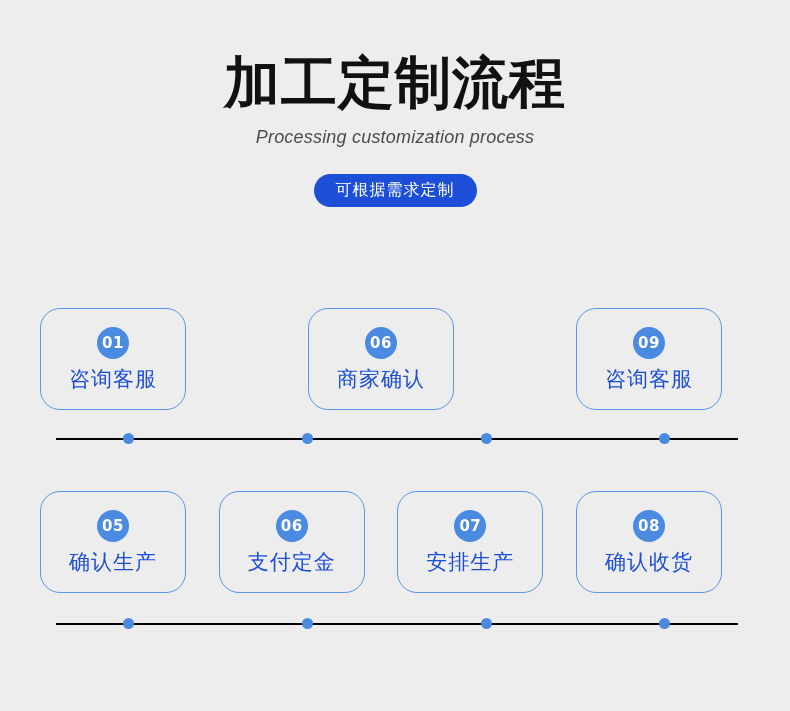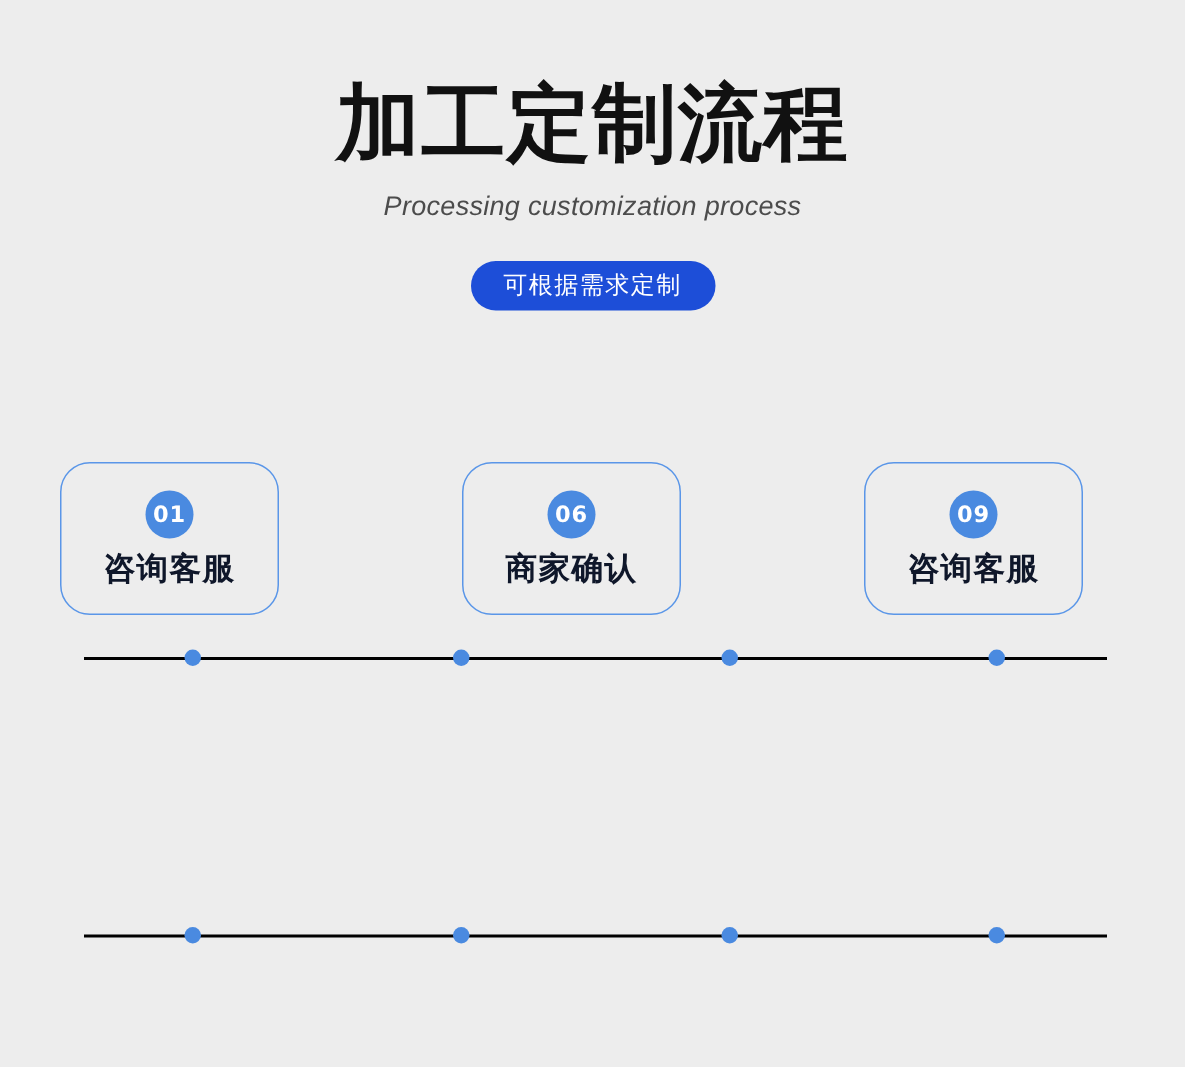--- a/index.html
+++ b/index.html
@@ -98,22 +98,22 @@
     align-items: center;
     justify-content: center;
     letter-spacing: 0.5px;
     font-family: "DejaVu Sans", "Liberation Sans", sans-serif;
   }
 
   .step-label {
     margin-top: 8px;
     font-size: 21px;
     line-height: 24px;
-    font-weight: 700;
-    color: #0f172a;
+    font-weight: 400;
+    color: #1d4ed8;
     letter-spacing: 1px;
     font-family: "DejaVu Sans", "Liberation Sans", sans-serif;
   }
 
   
   .connector {
     position: absolute;
     left: 56px;
     width: 682px;
     height: 14px;
@@ -171,20 +171,38 @@
   </div>
 
   <div class="connector conn-1">
     <div class="conn-line"></div>
     <div class="conn-dot d1"></div>
     <div class="conn-dot d2"></div>
     <div class="conn-dot d3"></div>
     <div class="conn-dot d4"></div>
   </div>
 
+  <div class="steps-row row-2">
+    <div class="step-card">
+      <div class="step-num">05</div>
+      <div class="step-label">确认生产</div>
+    </div>
+    <div class="step-card">
+      <div class="step-num">06</div>
+      <div class="step-label">支付定金</div>
+    </div>
+    <div class="step-card">
+      <div class="step-num">07</div>
+      <div class="step-label">安排生产</div>
+    </div>
+    <div class="step-card">
+      <div class="step-num">08</div>
+      <div class="step-label">确认收货</div>
+    </div>
+  </div>
 
   <div class="connector conn-2">
     <div class="conn-line"></div>
     <div class="conn-dot d1"></div>
     <div class="conn-dot d2"></div>
     <div class="conn-dot d3"></div>
     <div class="conn-dot d4"></div>
   </div>
 
 </div>

